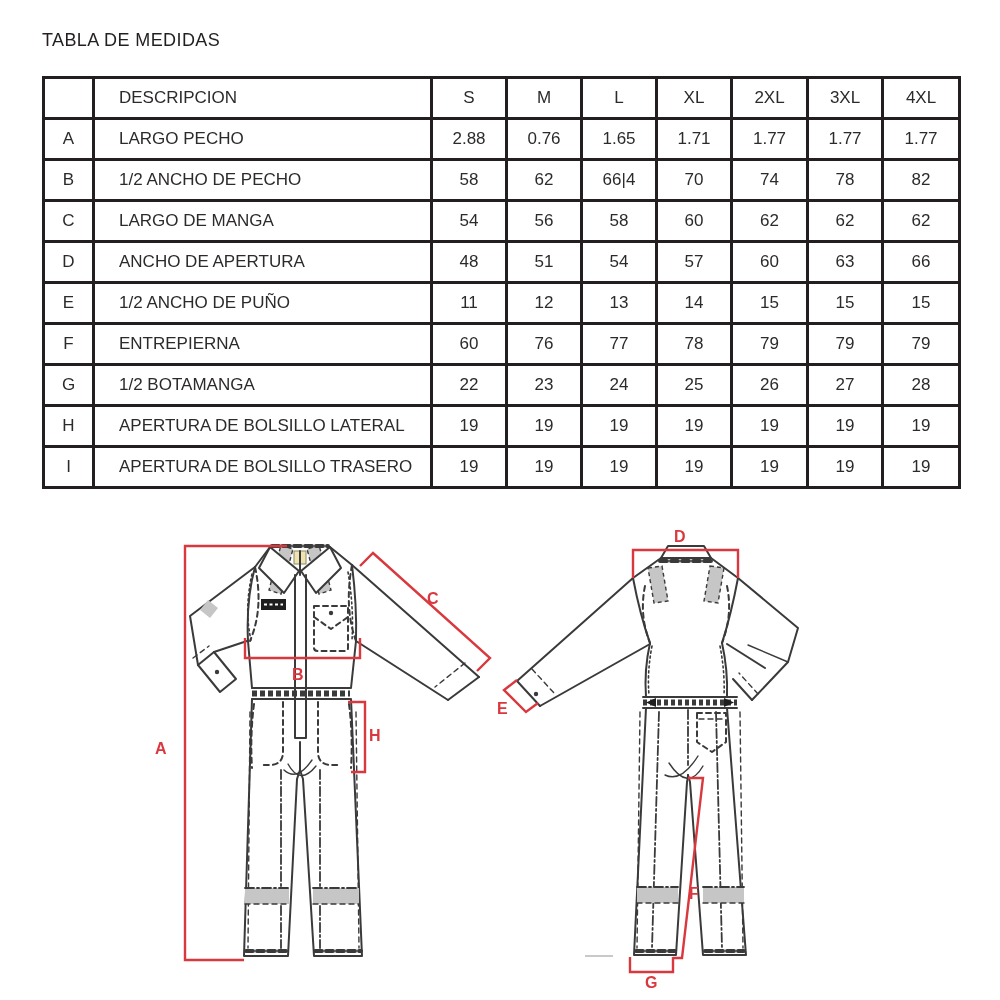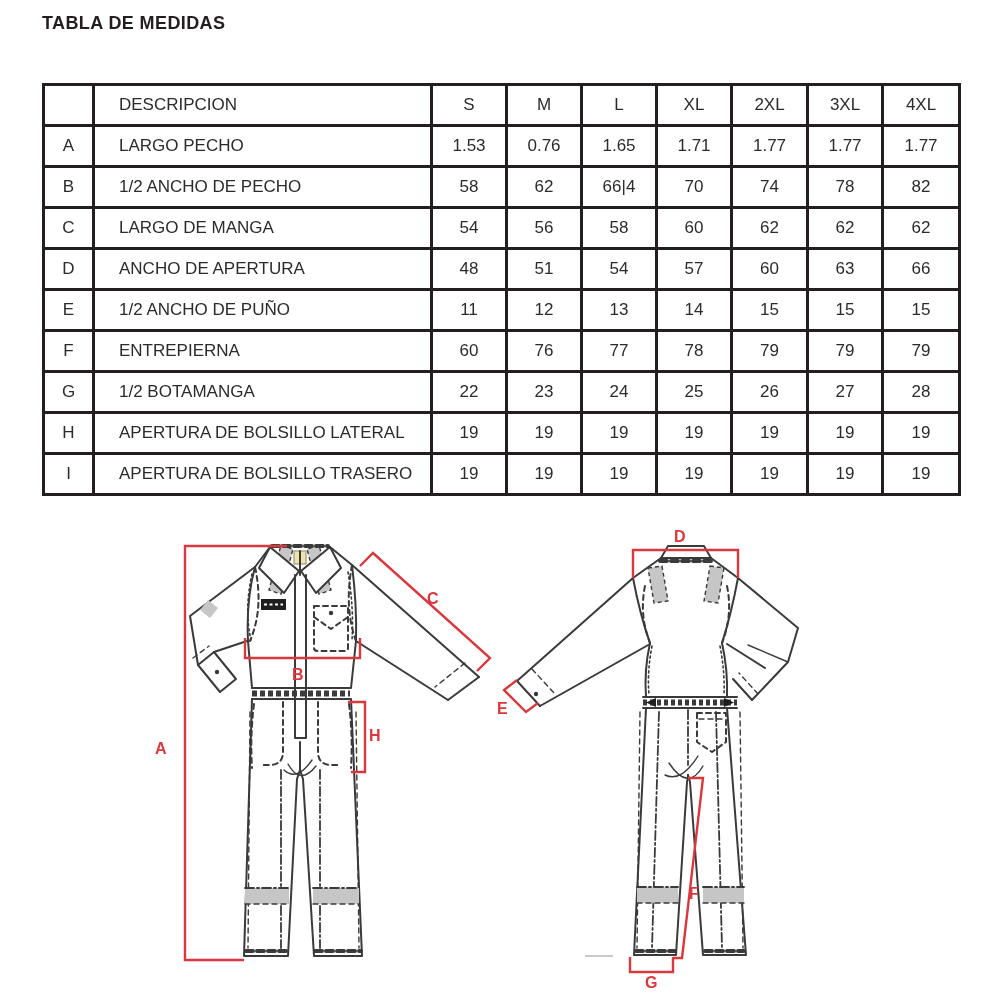--- a/index.html
+++ b/index.html
@@ -1,18 +1,18 @@
 <!DOCTYPE html>
 <html><head>
 <meta charset="utf-8">
 <style>
   html,body{margin:0;padding:0;background:#ffffff;}
   body{width:1000px;height:1000px;position:relative;font-family:"Liberation Sans",sans-serif;color:#231f20;overflow:hidden;}
-  .page-title{position:absolute;top:13px;left:42px;font-size:18px;letter-spacing:.4px;color:#231f20;font-weight:bold;}
-  table.size-table{position:absolute;top:83px;left:42px;width:916px;border-collapse:collapse;table-layout:fixed;}
+  .page-title{position:absolute;top:30px;left:42px;font-size:18px;letter-spacing:.4px;color:#231f20;}
+  table.size-table{position:absolute;top:76px;left:42px;width:916px;border-collapse:collapse;table-layout:fixed;}
   .size-table th,.size-table td{border:3px solid #231f20;height:38px;padding:0;font-size:17px;font-weight:400;text-align:center;color:#2d2a2b;overflow:hidden;white-space:nowrap;}
   .size-table th{font-weight:400;}
   .size-table th.desc,.size-table td.desc{text-align:left;padding-left:24px;}
   svg.diagram{position:absolute;top:0;left:0;}
   .ln{fill:none;stroke:#3b3a3a;stroke-width:2;stroke-linecap:round;stroke-linejoin:round;}
   .thin{stroke-width:1.4;}
   .dash{stroke-dasharray:5,4;}
   .dot{stroke-dasharray:2,3;stroke-width:1.6;}
   .dashdot{stroke-dasharray:9,3,2,3;stroke-width:1.8;}
   .thickdash{stroke-width:4;stroke-dasharray:7,4;}
@@ -49,21 +49,21 @@
       <th>XL</th>
       <th>2XL</th>
       <th>3XL</th>
       <th>4XL</th>
     </tr>
   </thead>
   <tbody>
       <tr>
         <td>A</td>
         <td class="desc">LARGO PECHO</td>
-        <td>1.53</td>
+        <td>2.88</td>
         <td>0.76</td>
         <td>1.65</td>
         <td>1.71</td>
         <td>1.77</td>
         <td>1.77</td>
         <td>1.77</td>
       </tr>
       <tr>
         <td>B</td>
         <td class="desc">1/2 ANCHO DE PECHO</td>

